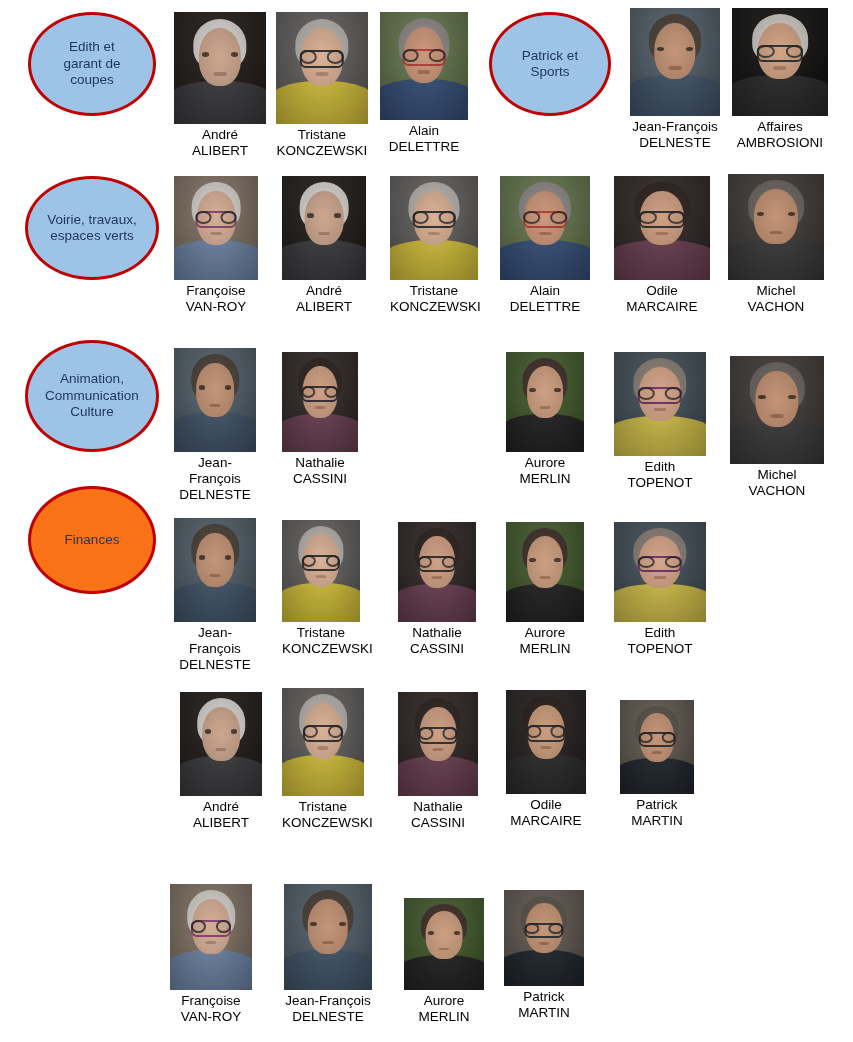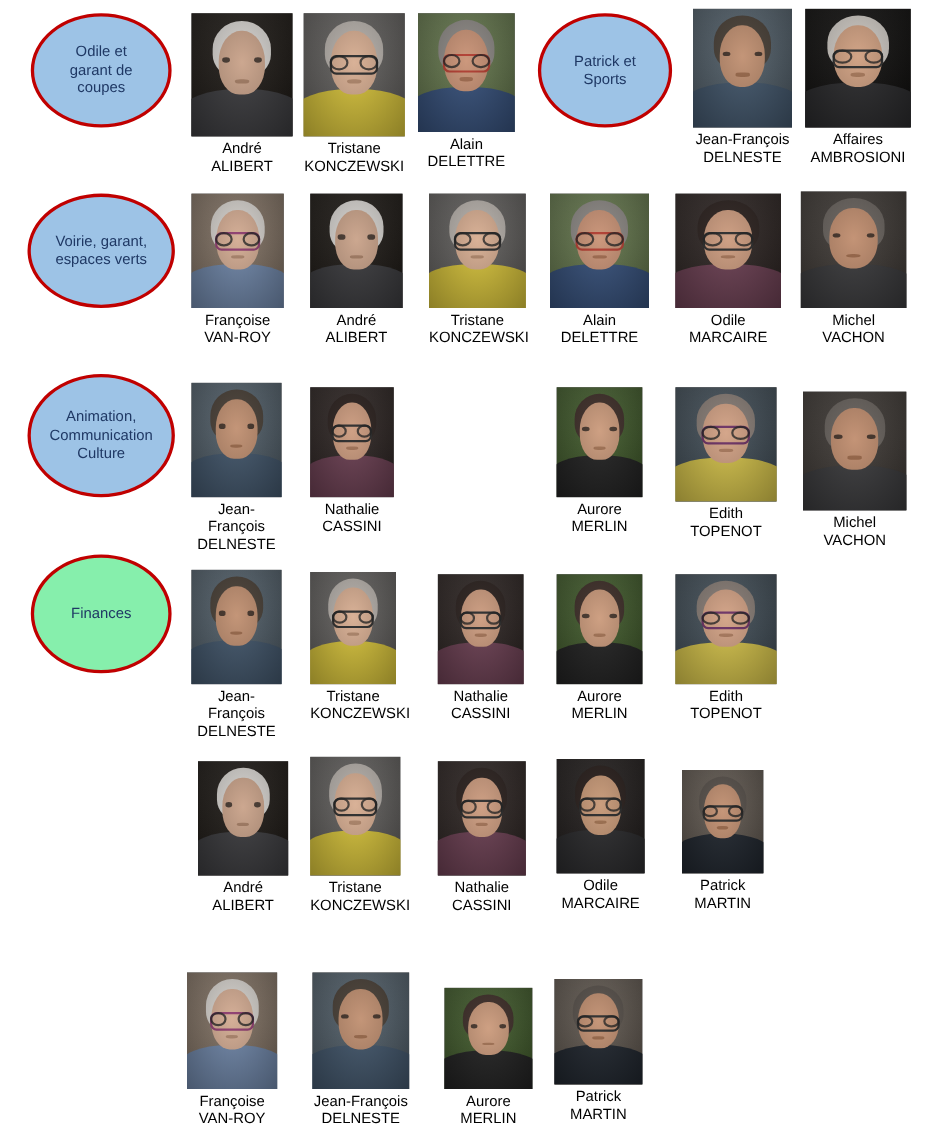--- a/index.html
+++ b/index.html
@@ -97,38 +97,38 @@
     box-sizing:border-box;
   }
   .pglass::before{ left:-2px; }
   .pglass::after{ right:-2px; }
 </style>
 </head>
 <body>
 
 <div id="board">
     <div class="bubble" style="left: 28px; top: 12px; width: 128px; height: 104px; background: rgb(157, 195, 230); border-color: rgb(192, 0, 0); color: rgb(31, 56, 100);">
-      <span>Odile et
+      <span>Edith et
 garant de
 coupes</span>
     </div>
     <div class="bubble" style="left: 489px; top: 12px; width: 122px; height: 104px; background: rgb(157, 195, 230); border-color: rgb(192, 0, 0); color: rgb(31, 56, 100);">
       <span>Patrick et
 Sports</span>
     </div>
     <div class="bubble" style="left: 25px; top: 176px; width: 134px; height: 104px; background: rgb(157, 195, 230); border-color: rgb(192, 0, 0); color: rgb(31, 56, 100);">
-      <span>Voirie, garant,
+      <span>Voirie, travaux,
 espaces verts</span>
     </div>
     <div class="bubble" style="left: 25px; top: 340px; width: 134px; height: 112px; background: rgb(157, 195, 230); border-color: rgb(192, 0, 0); color: rgb(31, 56, 100);">
       <span>Animation,
 Communication
 Culture</span>
     </div>
-    <div class="bubble" style="left: 28px; top: 504px; width: 128px; height: 108px; background: #86efac; border-color: rgb(192, 0, 0); color: rgb(31, 56, 100);">
+    <div class="bubble" style="left: 28px; top: 486px; width: 128px; height: 108px; background: #f97316; border-color: rgb(192, 0, 0); color: rgb(31, 56, 100);">
       <span>Finances</span>
     </div>
     <div class="person" style="left: 174px; top: 12px; width: 92px;">
       <div class="photo" style="height: 112px;">
         <div class="pbg" style="background:linear-gradient(160deg,#2b2723 0%, #191511 100%)"></div>
         <div class="pbody" style="bottom:0;width:118%;height:38%;background:#3b3b3e"></div>
         <div class="phair" style="top:6%;width:58%;height:46%;background:#d9d6d2"></div>
         <div class="phead" style="top:14%;width:46%;height:52%;background:#c9a289"></div>
         <div style="position:absolute;top:36%;left:30%;width:8%;height:4%;border-radius:50%;background:rgba(25,20,18,.75)"></div>
         <div style="position:absolute;top:36%;right:30%;width:8%;height:4%;border-radius:50%;background:rgba(25,20,18,.75)"></div>

